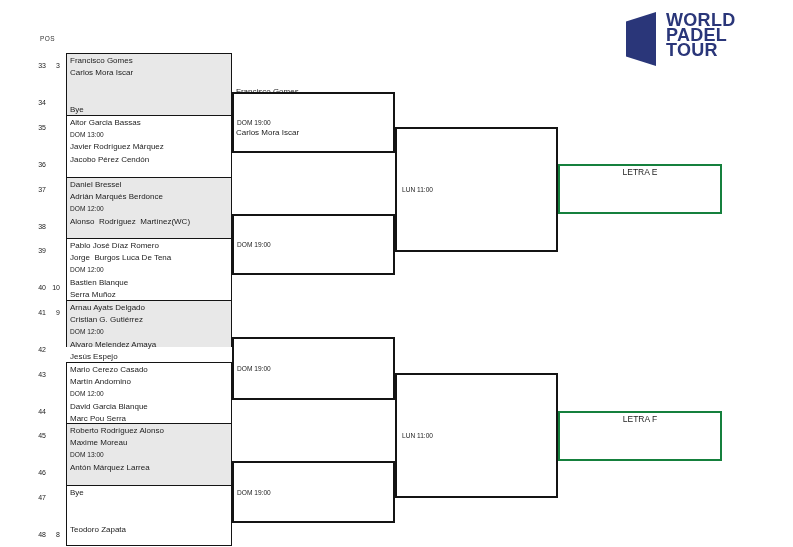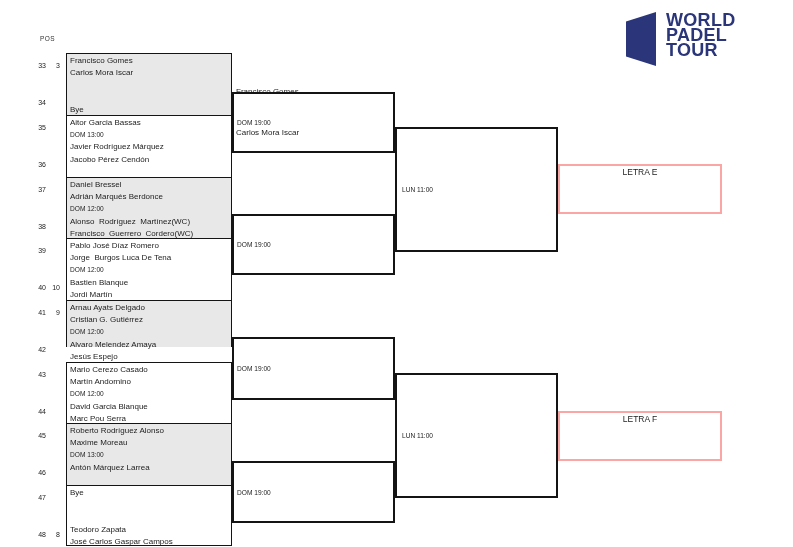--- a/index.html
+++ b/index.html
@@ -26,21 +26,21 @@
   .row.time{font-size:6.6px;color:#222;}
   
   .mbox{
     box-sizing:border-box;border:2px solid #141414;background:transparent;
     display:flex;align-items:center;
   }
   .mtime{font-size:6.6px;color:#222;padding-left:3px;white-space:pre;}
   .r3 .mtime{padding-left:5px;}
   
   .lbox{
-    box-sizing:border-box;border:2px solid #fca5a5;background:#ffffff;
+    box-sizing:border-box;border:2px solid #15803d;background:#ffffff;
     text-align:center;font-size:8.5px;padding-top:1px;
   }
   
   .adv{left:236px;font-size:8px;line-height:13.5px;white-space:pre;}
   
   .logo-text{left:666px;top:13px;font-size:18px;font-weight:bold;line-height:15px;letter-spacing:.3px;color:#2a3679;}
 </style>
 </head>
 <body>
 
@@ -122,28 +122,27 @@
   <div class="row">Aitor Garcia Bassas</div>
   <div class="row time">DOM 13:00</div>
   <div class="row">Javier Rodríguez Márquez</div>
   <div class="row">Jacobo Pérez Cendón</div>
 </div>
 <div class="abs cell shaded" style="top:177px;height:61px">
   <div class="row">Daniel Bressel</div>
   <div class="row">Adrián Marqués Berdonce</div>
   <div class="row time">DOM 12:00</div>
   <div class="row">Alonso  Rodríguez  Martínez(WC)</div>
-  <div class="row">Francisco  Guerrero  Cordero(WC)</div>
 </div>
 <div class="abs cell open" style="top:238px;height:68px">
   <div class="row">Pablo José Díaz Romero</div>
   <div class="row">Jorge  Burgos Luca De Tena</div>
   <div class="row time">DOM 12:00</div>
   <div class="row">Bastien Blanque</div>
-  <div class="row">Jordi Martín</div>
+  <div class="row">Serra Muñoz</div>
 </div>
 <div class="abs cell shaded" style="top:300px;height:47px">
   <div class="row">Arnau Ayats Delgado</div>
   <div class="row">Cristian G. Gutiérrez</div>
   <div class="row time">DOM 12:00</div>
   <div class="row">Alvaro Melendez Amaya</div>
   <div class="row">Jesús Espejo</div>
 </div>
 <div class="abs cell open" style="top:362px;height:61px">
   <div class="row">Mario Cerezo Casado</div>
@@ -156,21 +155,20 @@
   <div class="row">Roberto Rodríguez Alonso</div>
   <div class="row">Maxime Moreau</div>
   <div class="row time">DOM 13:00</div>
   <div class="row">Antón Márquez Larrea</div>
 </div>
 <div class="abs cell open last" style="top:485px;height:61px">
   <div class="row">Bye</div>
   <div class="row"></div>
   <div class="row time"></div>
   <div class="row">Teodoro Zapata</div>
-  <div class="row">José Carlos Gaspar Campos</div>
 </div>
 
 <div class="abs adv" style="top:58px">
   <div>Francisco Gomes</div>
   <div>Carlos Mora Iscar</div>
 </div>
 <div class="abs adv" style="top:520px">
   
   
 </div>

